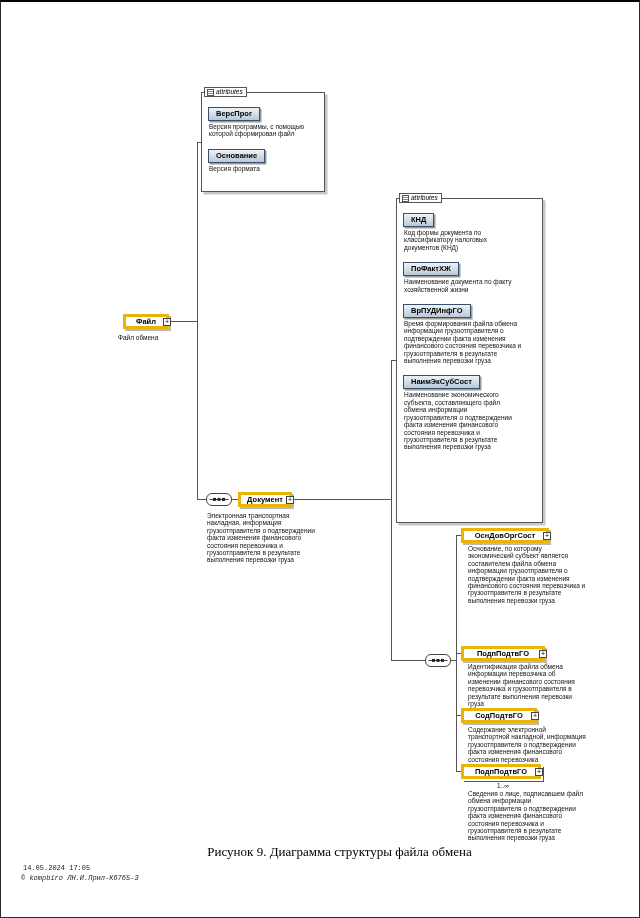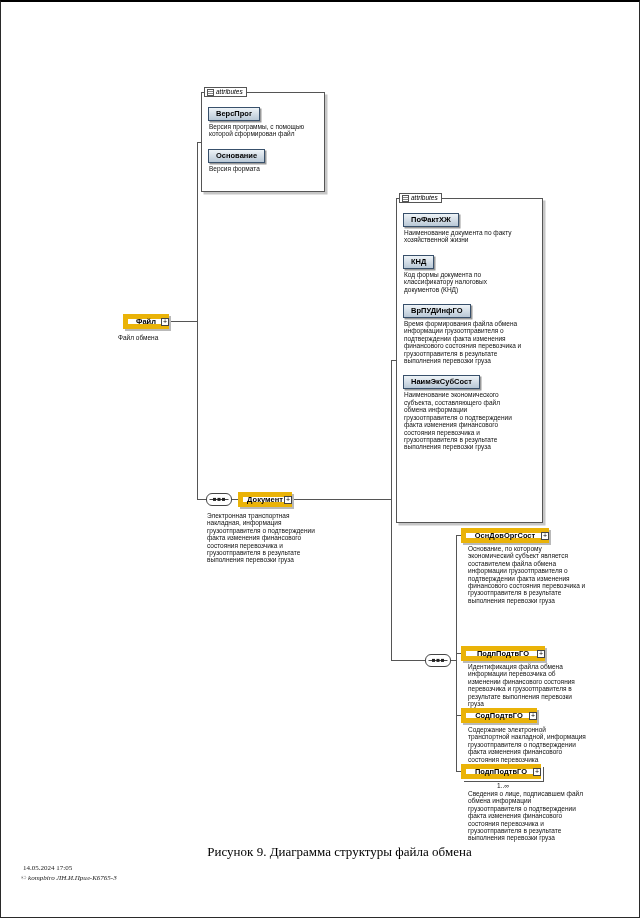--- a/index.html
+++ b/index.html
@@ -11,21 +11,21 @@
   }
   .page-number {
     position:absolute; top:38px; left:0; right:0; text-align:center;
     font-family:"Liberation Serif", serif; font-size:10.5px; color:#111;
   }
   .hline, .vline { position:absolute; background:#555; z-index:1; }
   .hline { height:1px; } .vline { width:1px; }
   .seq { position:absolute; z-index:3; }
   .el-box {
     position:absolute; height:15px; z-index:3; background:#fff;
-    border:5px solid #eab308; box-shadow:2px 2px 0 #b9b9b9;
+    border:3px solid #eab308; box-shadow:2px 2px 0 #b9b9b9;
     display:flex; align-items:center; justify-content:center;
     font-weight:bold; font-size:7.5px; line-height:1; padding:0 3px;
   }
   .el-box.multi { box-shadow:2px 2px 0 #fff, 3px 3px 0 #555; }
   .expand {
     position:absolute; right:-5px; top:50%; transform:translateY(-50%);
     width:8px; height:8px; background:#fff; border:1px solid #444;
     font-size:7px; line-height:6px; font-weight:normal; text-align:center; z-index:4;
   }
   .note { position:absolute; font-size:6.5px; line-height:7.4px; color:#111; z-index:2; }
@@ -44,21 +44,21 @@
     font-weight:bold; font-size:7.5px; line-height:1; padding:2px 7px 2.5px;
   }
   .attr-desc { font-size:6.5px; line-height:7.4px; margin:2px 0 6px 1px; color:#111; }
   .frame-file .attr-desc { width:100px; }
   .frame-doc  .attr-desc { width:118px; }
   .mult { position:absolute; font-size:6.5px; color:#111; z-index:2; }
   .caption {
     position:absolute; left:0; right:0; top:842px; text-align:center;
     font-family:"Liberation Serif", serif; font-size:13px; color:#000;margin-left:39px;
   }
-  .footer-line { position:absolute; font-family:Liberation Serif, serif; font-size:7px; color:#222; }
+  .footer-line { position:absolute; font-family:Liberation Mono, monospace; font-size:7px; color:#222; }
   .footer-line.stamp { font-style:italic; }
 </style>
 </head>
 <body>
 
 <div class="page">
 
 
   <div class="hline" style="left:168px;top:319px;width:28px"></div>
   <div class="vline" style="left:196px;top:140px;height:358px"></div>
@@ -116,26 +116,26 @@
   </div>
 
   <div class="el-box" style="left:237px;top:490px;width:54px">
     <span>Документ</span>
     <span class="expand">+</span>
   </div>
   <div class="note" style="left:206px;top:510px;width:118px">Электронная транспортная накладная, информация грузоотправителя о подтверждении факта изменения финансового состояния перевозчика и грузоотправителя в результате выполнения перевозки груза</div>
 
   <div class="attr-frame frame-doc" style="left:395px;top:196px;width:147px;height:325px">
     <div class="attr-row">
+      <span class="attr-box">КНД</span>
+      <div class="attr-desc">Код формы документа по классификатору налоговых документов (КНД)</div>
+    </div>
+    <div class="attr-row">
       <span class="attr-box">ПоФактХЖ</span>
       <div class="attr-desc">Наименование документа по факту хозяйственной жизни</div>
-    </div>
-    <div class="attr-row">
-      <span class="attr-box">КНД</span>
-      <div class="attr-desc">Код формы документа по классификатору налоговых документов (КНД)</div>
     </div>
     <div class="attr-row">
       <span class="attr-box">ВрПУДИнфГО</span>
       <div class="attr-desc">Время формирования файла обмена информации грузоотправителя о подтверждении факта изменения финансового состояния перевозчика и грузоотправителя в результате выполнения перевозки груза</div>
     </div>
     <div class="attr-row">
       <span class="attr-box">НаимЭкСубСост</span>
       <div class="attr-desc">Наименование экономического субъекта, составляющего файл обмена информации грузоотправителя о подтверждении факта изменения финансового состояния перевозчика и грузоотправителя в результате выполнения перевозки груза</div>
     </div>
   </div>

